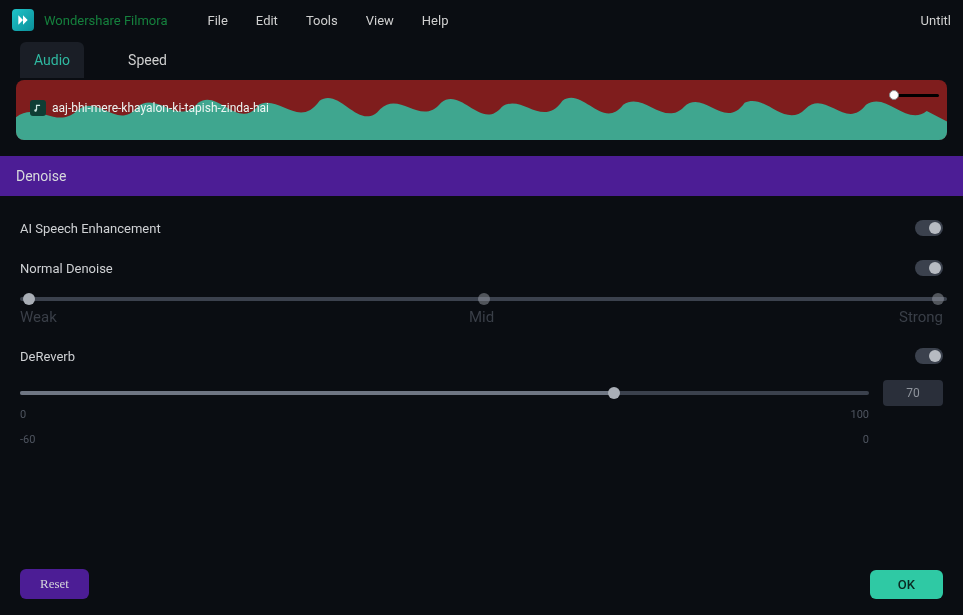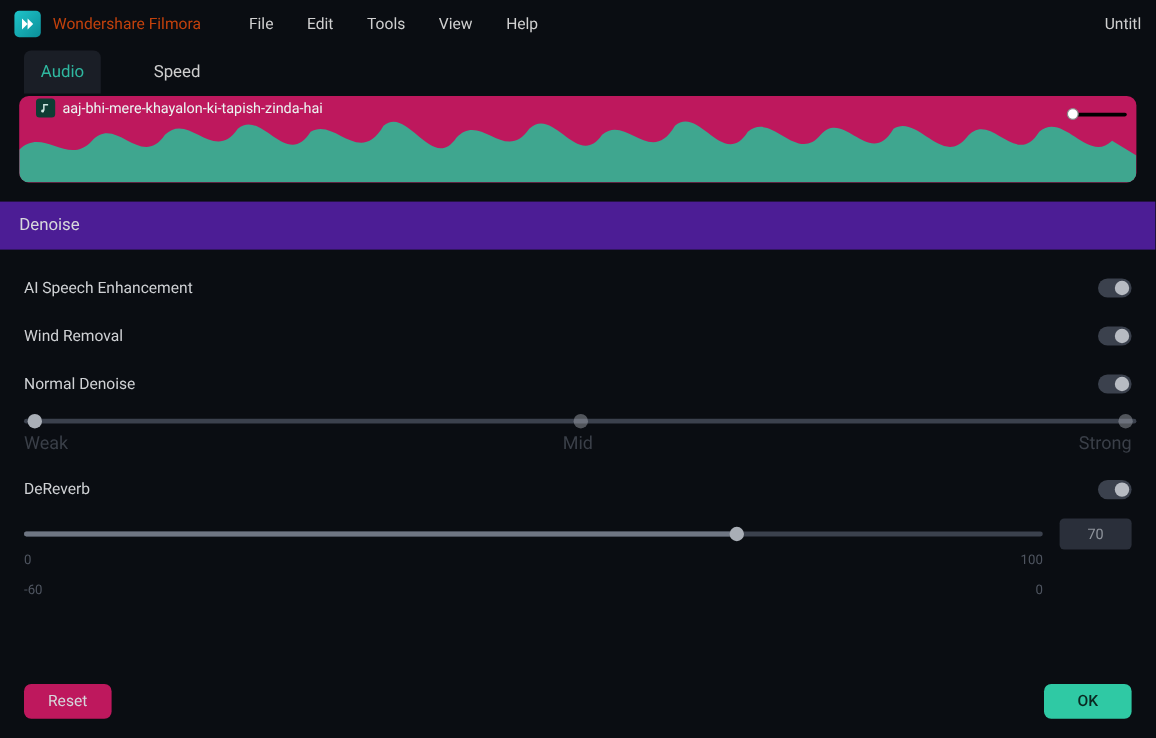--- a/index.html
+++ b/index.html
@@ -1,32 +1,32 @@
 <!DOCTYPE html>
 <html><head>
 <meta charset="utf-8">
 <style>
   * { box-sizing: border-box; margin: 0; padding: 0; font-family: -apple-system, BlinkMacSystemFont, "Segoe UI", Roboto, Arial, sans-serif; }
   body { background: #0a0d12; color: #d0d0d0; width: 963px; height: 615px; overflow: hidden; user-select: none; }
   
   .titlebar { display: flex; align-items: center; height: 40px; padding: 0 12px; background: #0a0d12; }
   .app-logo { width: 22px; height: 22px; background: linear-gradient(135deg, #1fc4c9, #0b8f99); border-radius: 4px; display: flex; align-items: center; justify-content: center; margin-right: 10px; }
   .app-logo svg { width: 14px; height: 14px; }
-  .app-name { font-size: 13px; color: #c2410c; margin-right: 40px; }
+  .app-name { font-size: 13px; color: #15803d; margin-right: 40px; }
   .menu { display: flex; gap: 28px; }
   .menu-item { font-size: 13px; color: #d0d0d0; cursor: pointer; }
   .doc-title { margin-left: auto; font-size: 13px; color: #d0d0d0; }
   
   .tabs { display: flex; align-items: center; height: 40px; padding: 0 20px; gap: 30px; }
   .tab { font-size: 14px; color: #cfcfcf; padding: 10px 14px; cursor: pointer; }
   .tab.active { color: #2fb8a0; background: #1a1e26; border-radius: 6px 6px 0 0; text-align: right; }
   
   .panel { padding: 0 16px; }
   
-  .waveform-card { background: #be185d; border-radius: 8px; padding: 2px 14px 4px 14px; position: relative; height: 72px; margin-bottom: 16px; overflow: hidden; }
+  .waveform-card { background: #7f1d1d; border-radius: 8px; padding: 20px 14px 4px 14px; position: relative; height: 60px; margin-bottom: 16px; overflow: hidden; }
   .wave-title-row { display: flex; align-items: center; gap: 6px; position: relative; z-index: 2; }
   .music-icon { width: 16px; height: 16px; background: #0f3d34; border-radius: 3px; display: flex; align-items: center; justify-content: center; }
   .music-icon svg { width: 10px; height: 10px; fill: #cfe8e2; }
   .wave-title { font-size: 12px; color: #ecf5f2; }
   .wave-svg { position: absolute; inset: 0; width: 100%; height: 100%; z-index: 1; }
   .wave-handle { position: absolute; right: 48px; top: 10px; width: 10px; height: 10px; border-radius: 50%; background: #fff; border: 1px solid #888; z-index: 3; }
   .wave-rail { position: absolute; right: 8px; top: 14px; width: 45px; height: 3px; background: #000; border-radius: 2px; z-index: 3; }
   
   .section-header { background: #4c1d95; padding: 12px 16px; margin: 0 -16px 16px -16px; font-size: 14px; color: #d7d9dc; }
   
@@ -45,21 +45,21 @@
   .valbox.unit { justify-content: space-between; padding: 0 8px; }
   
   .tick-row { display: flex; justify-content: space-between; padding: 0 4px 12px 4px; font-size: 11px; color: #4f5560; }
   .tick-row-rel { position: relative; }
   .tick-spacer { width: 60px; margin-left: 14px; }
   
   .denoise-ticks { display: flex; justify-content: space-between; font-size: 15px; color: #3a3f48; padding: 0 4px 14px 4px; position: relative; }
   
   .footer { position: absolute; bottom: 16px; left: 20px; right: 20px; display: flex; justify-content: space-between; align-items: center; }
   .btn { padding: 7px 20px; border-radius: 6px; font-size: 13px; cursor: pointer; border: none; }
-  .btn-reset { background: #be185d; color: #d6d8dc; }
+  .btn-reset { background: #4c1d95; color: #d6d8dc; font-family: Liberation Serif, serif; }
   .btn-ok { background: #2fc9a4; color: #0a2921; font-weight: 500; padding: 7px 28px; }
 </style>
 </head>
 <body>
 
 <div class="titlebar">
   <div class="app-logo">
     <svg viewBox="0 0 24 24">
         <path d="M4 4 L12 12 L4 20 Z M12 4 L20 12 L12 20 Z" fill="#fff"></path>
       </svg>
@@ -100,26 +100,20 @@
 
   <div class="section-header">Denoise</div>
 
   <div class="control-row">
     <div class="control-label">AI Speech Enhancement</div>
     <div class="toggle">
         <div class="toggle-knob"></div>
       </div>
   </div>
 
-  <div class="control-row">
-    <div class="control-label">Wind Removal</div>
-    <div class="toggle">
-        <div class="toggle-knob"></div>
-      </div>
-  </div>
 
   <div class="control-row">
     <div class="control-label">Normal Denoise</div>
     <div class="toggle">
         <div class="toggle-knob"></div>
       </div>
   </div>
   <div class="slider-wrap" style="padding-right:0;">
     <div class="slider">
       <div class="track"></div>

